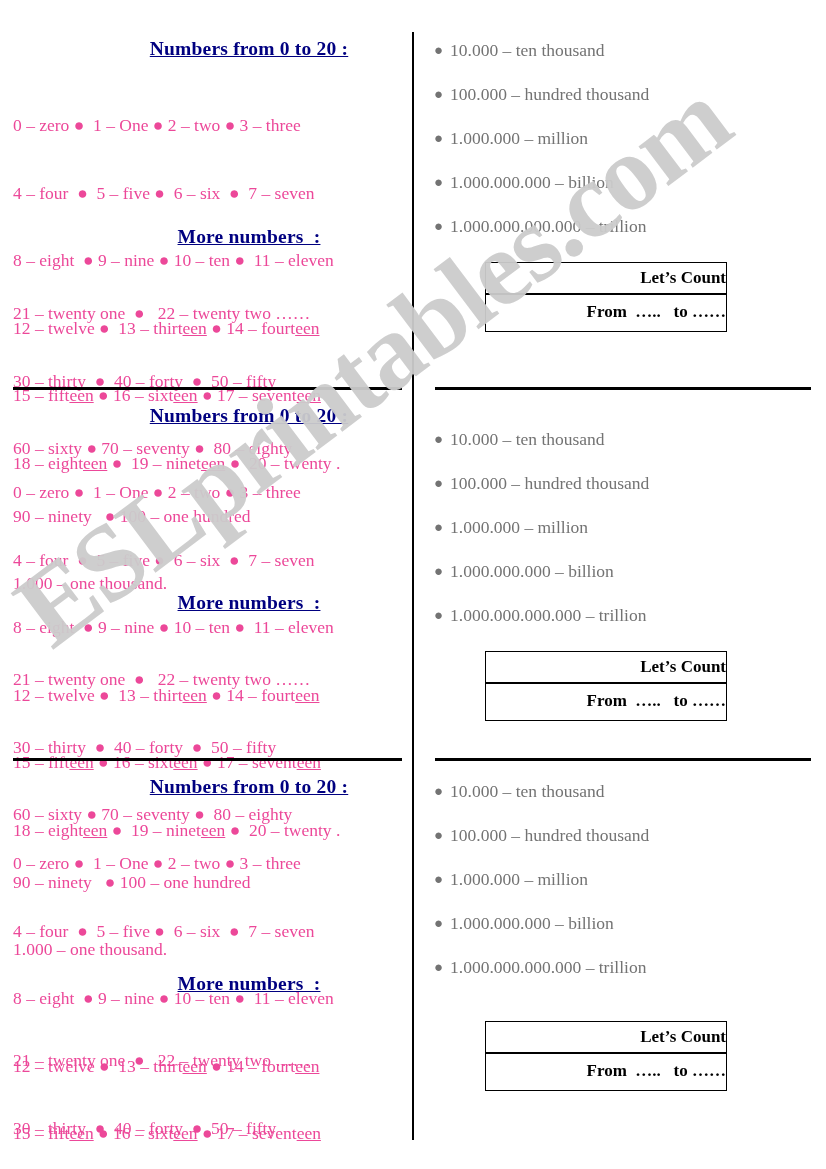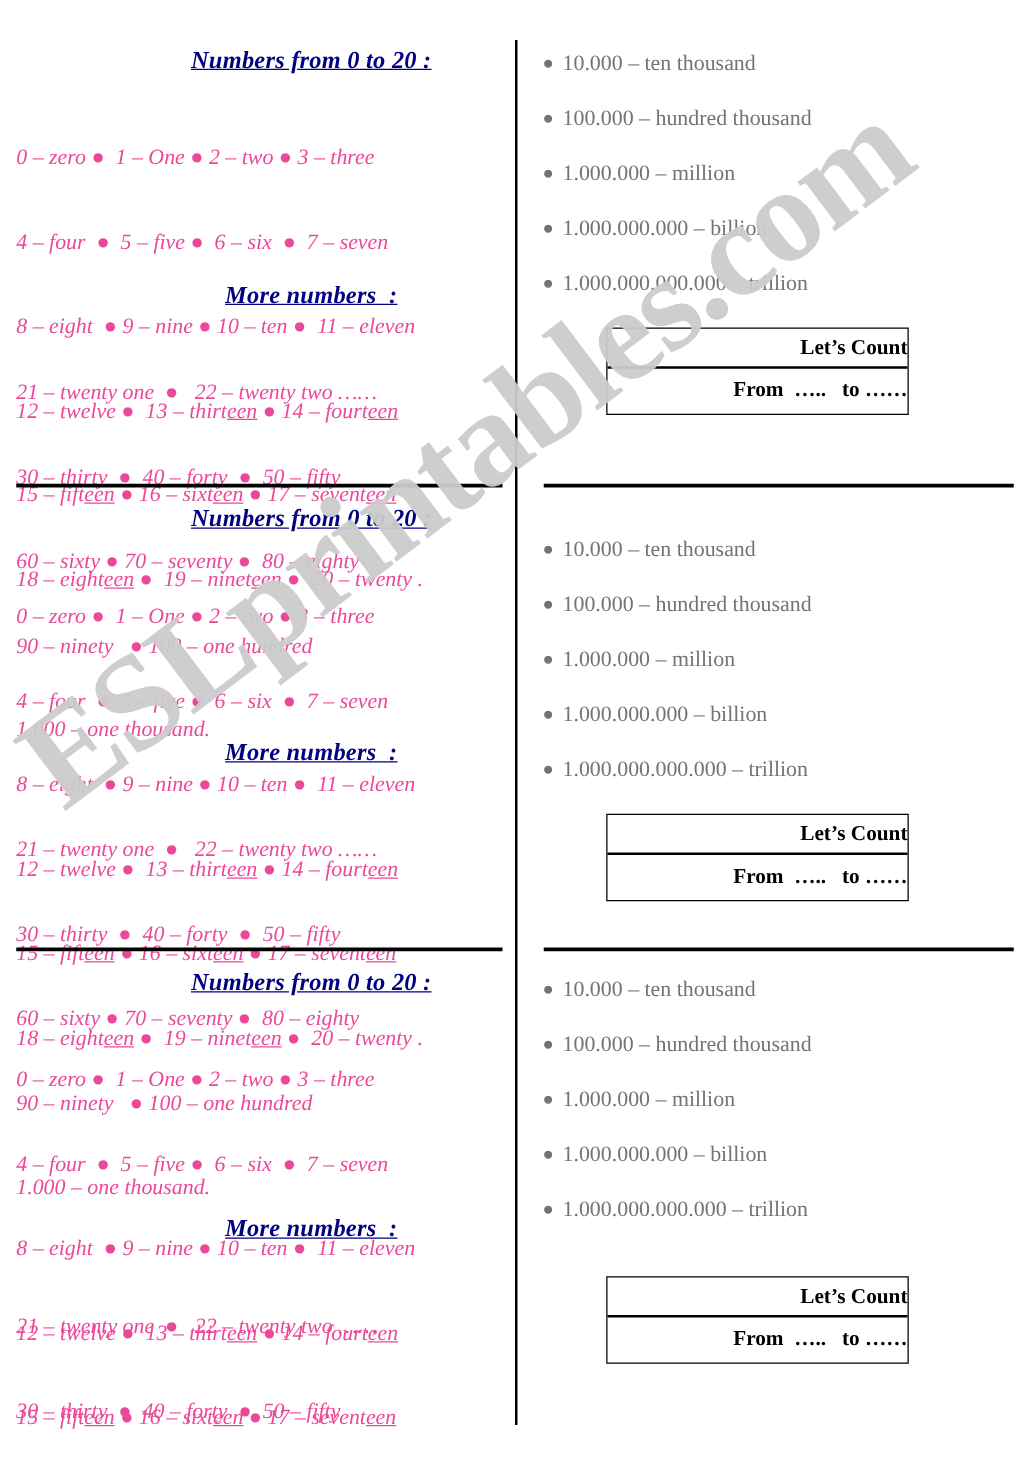--- a/index.html
+++ b/index.html
@@ -60,21 +60,20 @@
     z-index: 4;
   }
   .col-left  { left: 0;   width: 412px; }
   .col-right { left: 414px; width: 412px; }
 
   
   .block-left {
     position: absolute;
     left: 0;
     width: 498px;
-    font-style: italic;
   }
   .heading {
     color: #000080;
     font-weight: bold;
     font-size: 19.5px;
     text-align: center;
     text-decoration: underline;
     letter-spacing: 0.2px;
     white-space: pre;
   }

